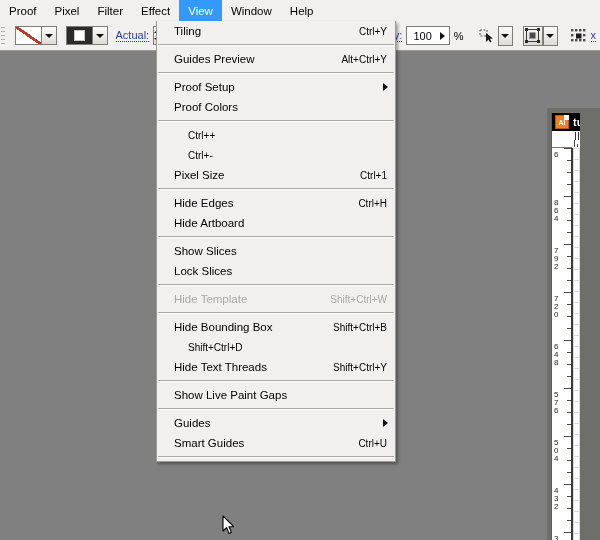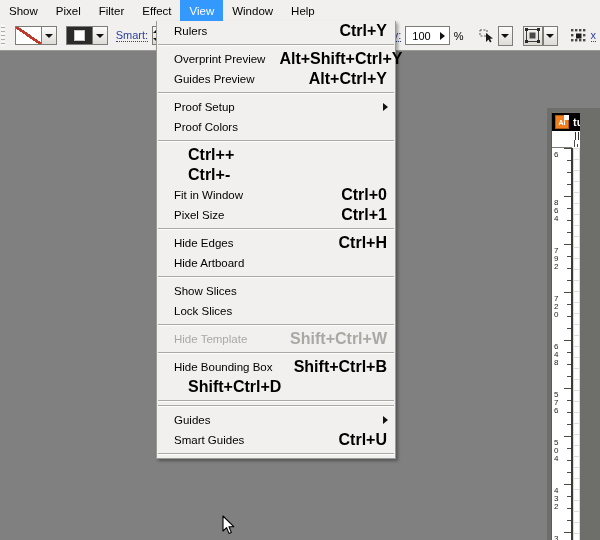--- a/index.html
+++ b/index.html
@@ -95,21 +95,21 @@
     box-sizing:border-box;
     z-index:50;
   }
   .mi{
     height:20px;display:flex;align-items:center;
     padding:0 8px 0 17px;
     color:#000;font-size:11.5px;white-space:nowrap;position:relative;
     cursor:default;
   }
   .mi .lab{flex:1 1 auto;}
-  .mi .acc{color:#000;font-size:16px;padding-left:14px;font-weight:bold;}
+  .mi .acc{color:#000;font-size:10px;padding-left:14px;}
   .mi.disabled .lab,.mi.disabled .acc{color:#a8a8a4;}
   .mi .sub{position:absolute;right:7px;top:50%;transform:translateY(-50%);}
   .sep{height:1px;background:#a9a9a5;margin:3px 1px;border-bottom:1px solid #fdfdfc;}
 
   
   #docwin{
     position:absolute;left:551px;top:112px;width:29px;height:428px;
     background:#d5d2cb;
     border-left:1px solid #5b5b57;
     border-top:1px solid #77746d;
@@ -298,21 +298,21 @@
   <div id="leftedge-strip"></div>
 
   <div id="canvasarea">
     <div id="gridlayer"></div>
 
   </div>
 </div>
 
 <div id="menubar">
     <div class="menubar-item">
-      <span>Show</span>
+      <span>Proof</span>
     </div>
     <div class="menubar-item">
       <span>Pixel</span>
     </div>
     <div class="menubar-item">
       <span>Filter</span>
     </div>
     <div class="menubar-item">
       <span>Effect</span>
     </div>
@@ -341,21 +341,21 @@
 
   <div style="display:flex;align-items:center;margin-left:9px;">
     <div class="fill-box">
       <div class="fill-inner"></div>
     </div>
     <div class="arrow-btn">
       <div class="tri-down"></div>
     </div>
   </div>
 
-  <span class="lbl-link">Smart:</span>
+  <span class="lbl-link">Actual:</span>
   <div class="spinner">
     <div class="tri-up-s"></div>
     <div class="tri-down-s"></div>
   </div>
   <div class="text-field" style="width:22px;">0.</div>
 
   <div style="flex:0 0 213px;"></div>
 
   <span class="lbl-link" style="margin-left:0;">ity:</span>
   <div class="opacity-field">
@@ -410,28 +410,24 @@
         <rect x="6" y="5.5" width="5.5" height="5" fill="#1b1b1b"></rect>
       </svg>
     </div>
   </div>
 
   <span class="lbl-link" style="margin-left:2px;">x</span>
 </div>
 
 <div id="viewmenu">
     <div class="mi">
-      <span class="lab">Rulers</span>
+      <span class="lab">Tiling</span>
       <span class="acc">Ctrl+Y</span>
     </div>
     <div class="sep"></div>
-    <div class="mi">
-      <span class="lab">Overprint Preview</span>
-      <span class="acc">Alt+Shift+Ctrl+Y</span>
-    </div>
     <div class="mi">
       <span class="lab">Guides Preview</span>
       <span class="acc">Alt+Ctrl+Y</span>
     </div>
     <div class="sep"></div>
     <div class="mi">
       <span class="lab">Proof Setup</span>
       <span class="sub">
         <span style="display:block;width:0;height:0;border-top:4px solid transparent;border-bottom:4px solid transparent;border-left:5px solid #111;"></span>
       </span>
@@ -440,24 +436,20 @@
       <span class="lab">Proof Colors</span>
     </div>
     <div class="sep"></div>
     <div class="mi">
       <span class="acc">Ctrl++</span>
     </div>
     <div class="mi">
       <span class="acc">Ctrl+-</span>
     </div>
     <div class="mi">
-      <span class="lab">Fit in Window</span>
-      <span class="acc">Ctrl+0</span>
-    </div>
-    <div class="mi">
       <span class="lab">Pixel Size</span>
       <span class="acc">Ctrl+1</span>
     </div>
     <div class="sep"></div>
     <div class="mi">
       <span class="lab">Hide Edges</span>
       <span class="acc">Ctrl+H</span>
     </div>
     <div class="mi">
       <span class="lab">Hide Artboard</span>
@@ -475,21 +467,28 @@
       <span class="acc">Shift+Ctrl+W</span>
     </div>
     <div class="sep"></div>
     <div class="mi">
       <span class="lab">Hide Bounding Box</span>
       <span class="acc">Shift+Ctrl+B</span>
     </div>
     <div class="mi">
       <span class="acc">Shift+Ctrl+D</span>
     </div>
-    <div class="sep"></div>
+    <div class="mi">
+      <span class="lab">Hide Text Threads</span>
+      <span class="acc">Shift+Ctrl+Y</span>
+    </div>
+    <div class="sep"></div>
+    <div class="mi">
+      <span class="lab">Show Live Paint Gaps</span>
+    </div>
     <div class="sep"></div>
     <div class="mi">
       <span class="lab">Guides</span>
       <span class="sub">
         <span style="display:block;width:0;height:0;border-top:4px solid transparent;border-bottom:4px solid transparent;border-left:5px solid #111;"></span>
       </span>
     </div>
     <div class="mi">
       <span class="lab">Smart Guides</span>
       <span class="acc">Ctrl+U</span>

